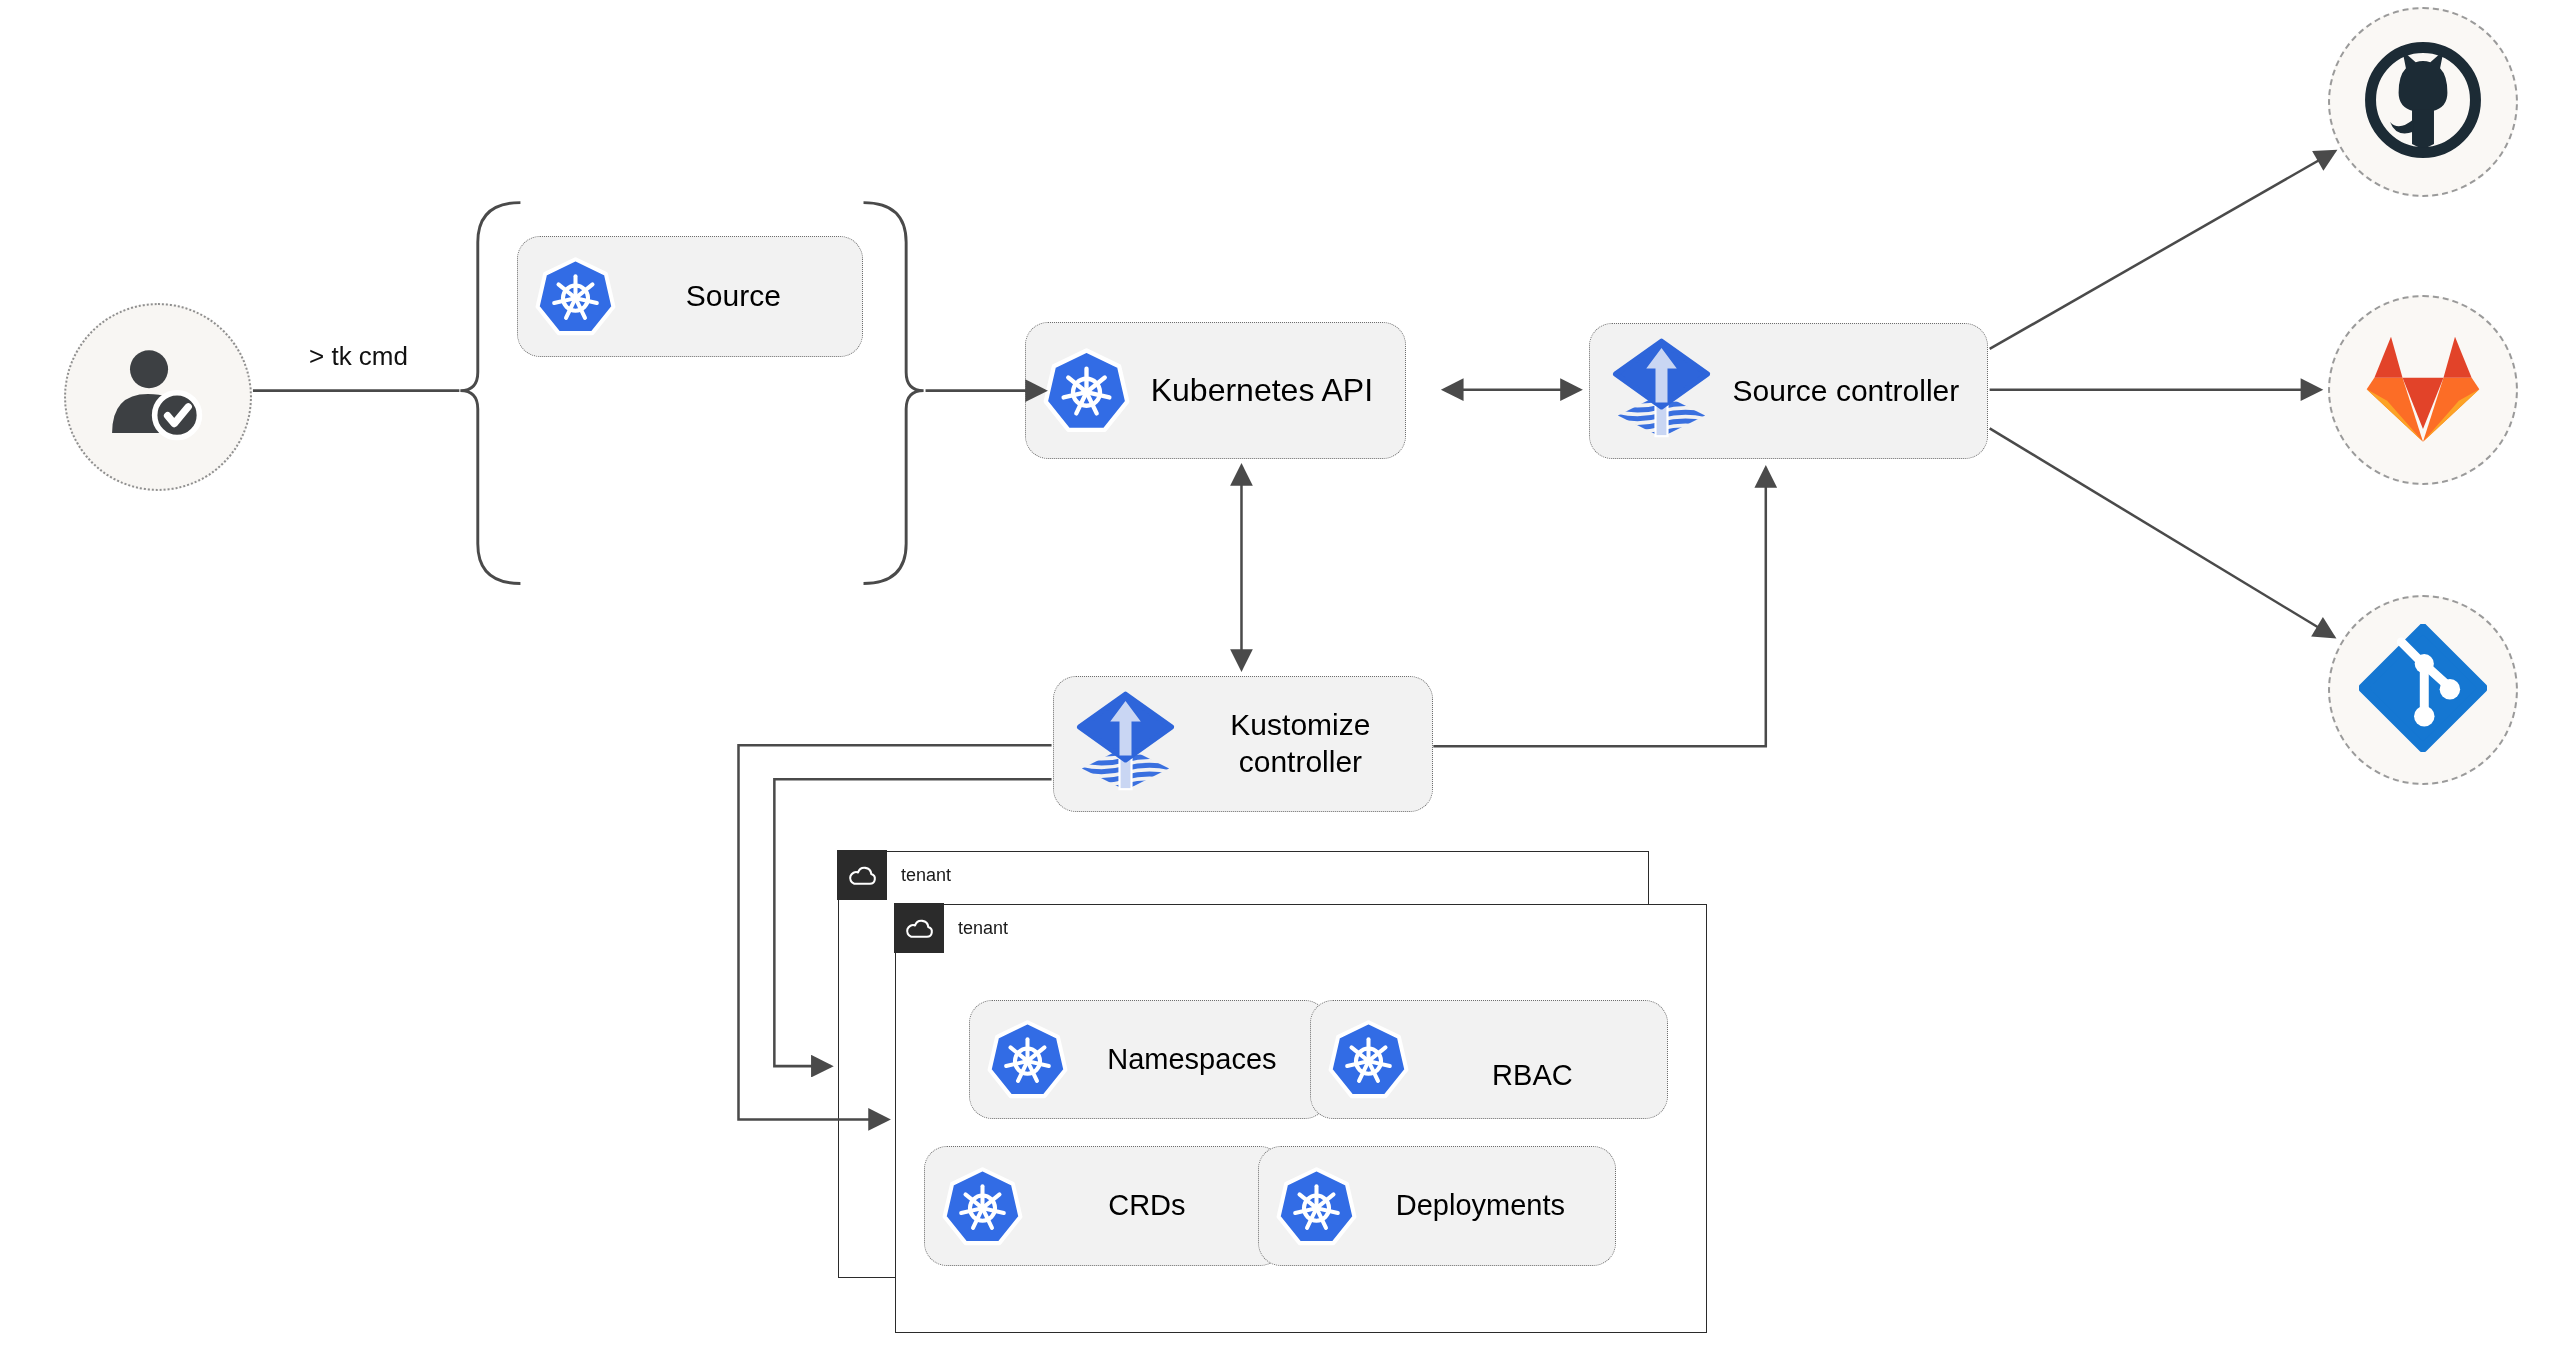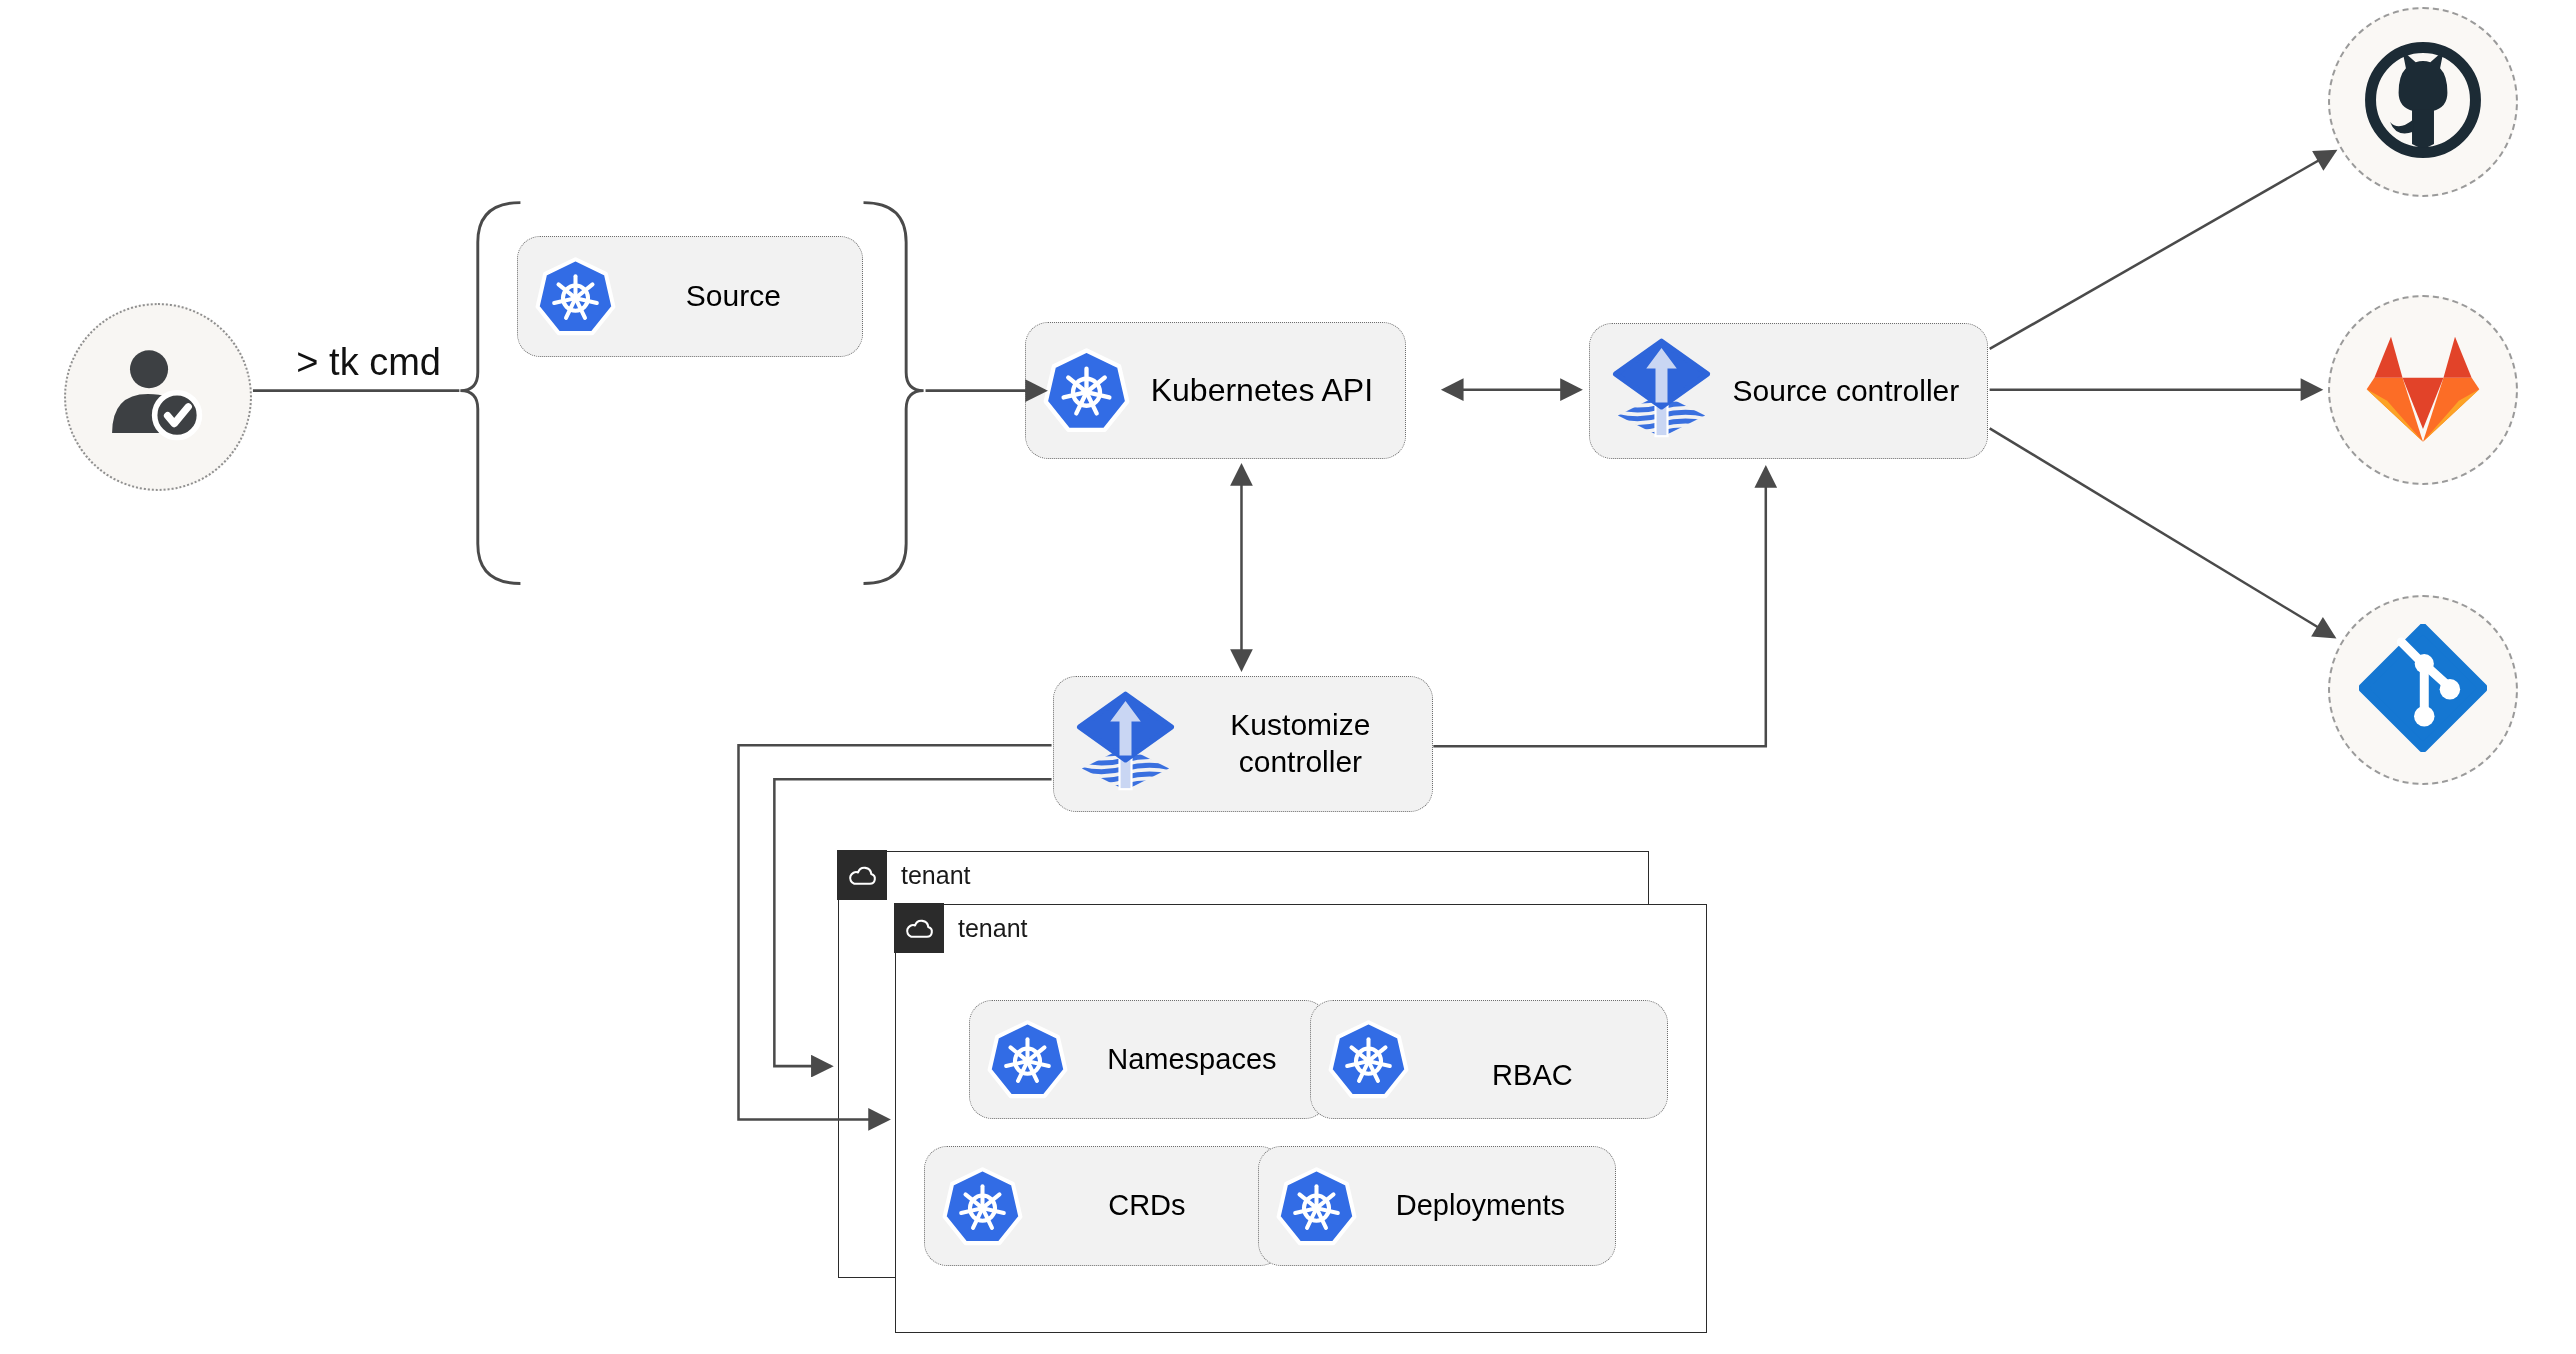--- a/index.html
+++ b/index.html
@@ -22,32 +22,32 @@
     position:absolute;left:64px;top:303px;width:188px;height:188px;border-radius:50%;
     background:#f8f6f3;border:2.9px dotted #8f8f8f;box-sizing:border-box;
     display:flex;align-items:center;justify-content:center;z-index:2;
   }
   .pcircle{
     position:absolute;width:190px;height:190px;border-radius:50%;
     background:#faf8f5;border:2.9px dashed #9a9a9a;box-sizing:border-box;
     display:flex;align-items:center;justify-content:center;z-index:2;
   }
   .cmd{
-    position:absolute;left:276px;top:341px;width:165px;text-align:right;
-    font-size:38px;color:#111;z-index:2;
+    position:absolute;left:276px;top:341px;width:165px;text-align:center;
+    font-size:26px;color:#111;z-index:2;
   }
 
   
   .tenant{position:absolute;background:#ffffff;border:1.9px solid #2b2b2b;box-sizing:border-box;}
   .tenant .tab{
     position:absolute;left:-1.9px;top:-1.9px;width:50px;height:50px;background:#2b2b2b;
     display:flex;align-items:center;justify-content:center;
   }
   .tenant .tlabel{
-    position:absolute;left:62px;top:-1.9px;height:50px;line-height:50px;font-size:25px;color:#1a1a1a;
+    position:absolute;left:62px;top:-1.9px;height:50px;line-height:50px;font-size:18px;color:#1a1a1a;
   }
   .t-back{left:838px;top:851px;width:811px;height:427px;z-index:3;}
   .t-front{left:895px;top:904px;width:812px;height:429px;z-index:4;}
 
   
   .res{z-index:5;}
 </style>
 </head>
 <body>
 

